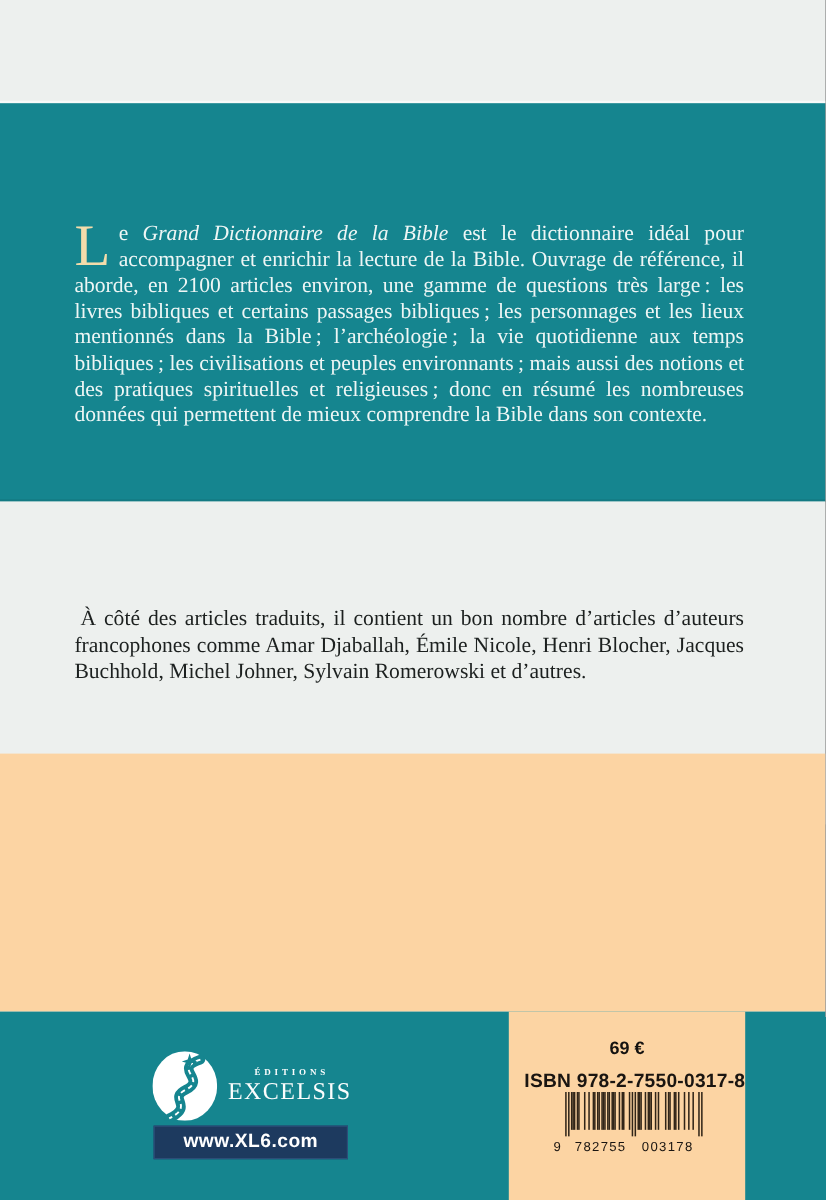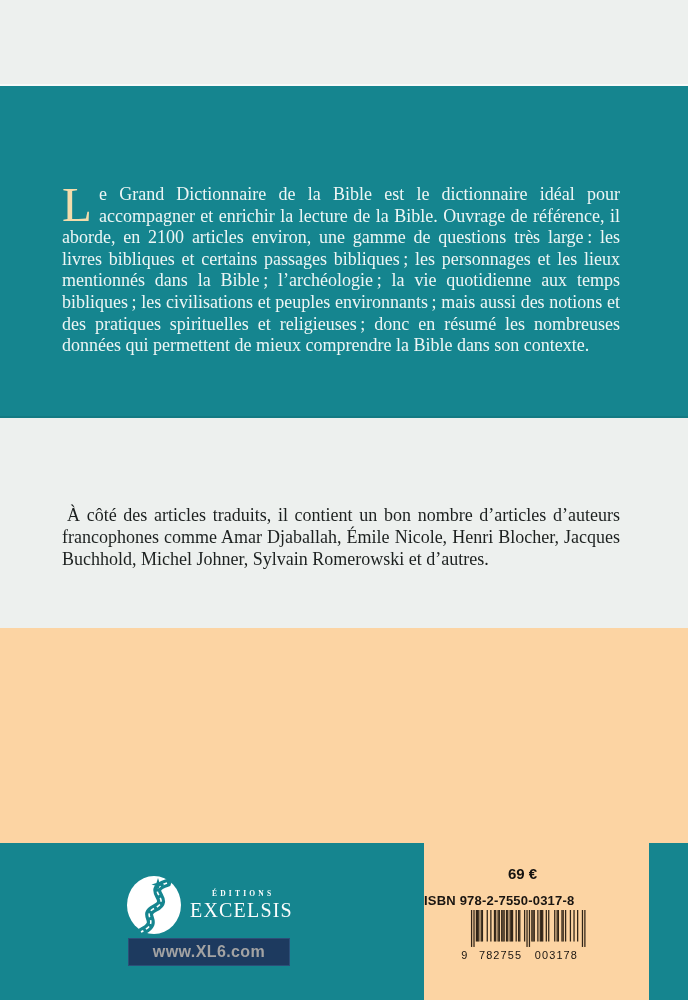--- a/index.html
+++ b/index.html
@@ -26,21 +26,21 @@
     text-align:justify;text-align-last:left;
     hyphens:auto;-webkit-hyphens:auto;
   }
   .drop-cap{
     float:left;
     color:#f3dcab;
     font-size:49px;line-height:38px;
     padding:2px 7px 0 0;
     font-family:"Liberation Serif", serif;
   }
-  .book-title-italic{}
+  .book-title-italic{font-style:italic;}
 
   
   .authors-text{
     position:absolute;left:62px;top:68px;width:558px;
     color:#1c201f;font-size:18px;line-height:22px;
     text-align:justify;text-align-last:left;
     text-indent:5px;
   }
 
   
@@ -57,40 +57,39 @@
     color:#fbfdfd;font-size:20px;
     letter-spacing:1.2px;
     font-family:"Liberation Serif", serif;
   }
   .website-button{
     position:absolute;left:128px;top:95px;width:162px;height:28px;
     background:#1d3a5f;border:1px solid #2c4e78;box-sizing:border-box;
     display:flex;align-items:center;justify-content:center;
   }
   .website-button span{
-    color:#a3a3a3;font-size:16px;font-weight:bold;
+    color:#ffffff;font-size:16px;font-weight:bold;
     font-family:"Liberation Sans", sans-serif;letter-spacing:0.4px;
   }
 
   
   .barcode-panel{
     position:absolute;left:424px;top:843px;width:197px;height:157px;
     background:#fcd4a3;
-    padding-left:28px;
   }
   .price{
     position:absolute;left:0;top:22px;width:197px;
     text-align:center;color:#141210;
     font-size:15px;font-weight:bold;
     font-family:"Liberation Sans", sans-serif;
   }
   .isbn{
     position:absolute;left:0;top:50px;width:197px;
-    text-align:left;color:#1a1511;
-    font-size:13px;font-weight:bold;letter-spacing:0.2px;
+    text-align:right;color:#1a1511;
+    font-size:16px;font-weight:bold;letter-spacing:0.2px;
     font-family:"Liberation Sans", sans-serif;
   }
   .barcode-svg{position:absolute;left:36px;top:67px;width:126px;height:50px;}
 </style>
 </head>
 <body>
 
 <div class="cover">
 
   <div class="band band-top-margin"></div>

